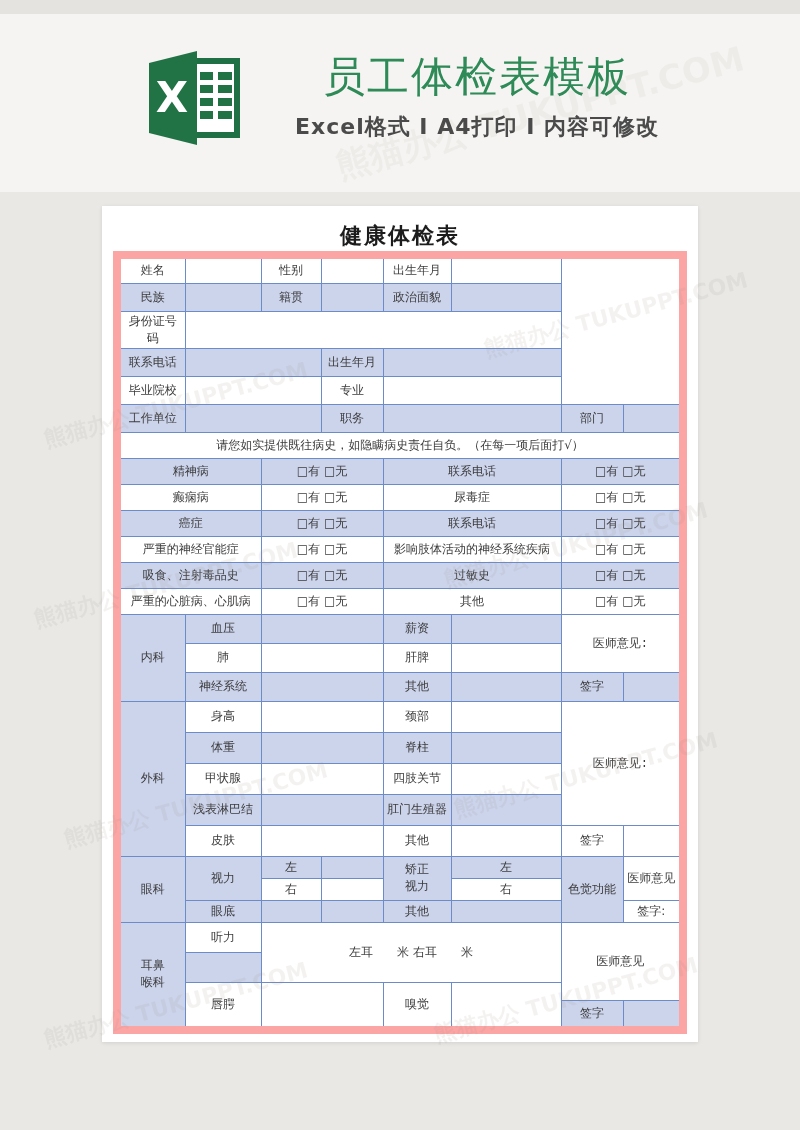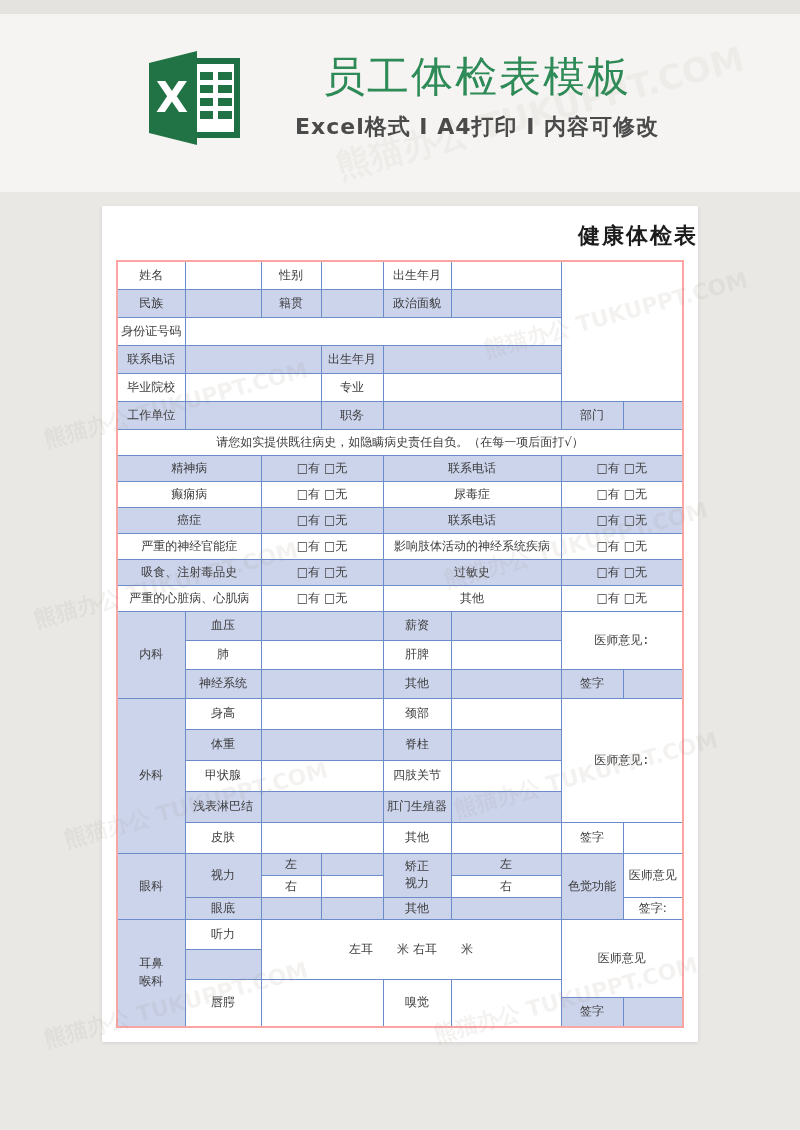--- a/index.html
+++ b/index.html
@@ -7,24 +7,24 @@
   .page { position:relative; width:800px; height:1130px; background:#e9e8e5; overflow:hidden; margin:0 auto; }
   .topstrip { height:14px; background:#e4e3e0; }
   .hdr { height:178px; background:#f5f4f2; display:flex; align-items:center; justify-content:center; gap:52px; padding-bottom:10px; }
   .hdr-text { text-align:center; }
   .hdr-title { font-size:42px; font-weight:normal; color:#2e8b57; letter-spacing:2px; line-height:1.1; }
   .hdr-sub { font-size:22px; font-weight:bold; color:#4a4a4a; margin-top:12px; letter-spacing:1px; }
   .logo { width:102px; height:100px; position:relative; flex:0 0 auto; }
 
   .card { width:596px; margin:14px auto 0; background:#ffffff; height:836px;
           box-shadow:0 1px 4px rgba(0,0,0,0.10); padding-top:15px; position:relative; }
-  .form-title { text-align:right; font-size:22px; font-weight:bold; color:#1c1c1c; letter-spacing:2px; }
-
-  table.form { border-collapse:collapse; table-layout:fixed; width:566px; margin:9px auto;
-               border:2px solid #fca5a5; }
+  .form-title { text-align:center; font-size:22px; font-weight:bold; color:#1c1c1c; letter-spacing:2px; }
+
+  table.form { border-collapse:collapse; table-layout:fixed; width:566px; margin:0 auto;
+               border:8px solid #fca5a5; }
   table.form td { border:1px solid #6c8bc9; font-size:12px; text-align:center; vertical-align:middle;
                   color:#3c3c3c; padding:1px 2px; overflow:hidden; background:#ffffff; }
   td.f { background:#ccd4ec !important; }
   td.doc { text-align:left; vertical-align:top; padding:5px 7px;font-family:Liberation Mono, monospace; }
   .wrap2 { display:inline-block; width:2.2em; word-break:break-all; line-height:1.45; }
   tr.r28{height:28px} tr.r26{height:26px} tr.r29{height:29px} tr.r31{height:31px}
   tr.r22{height:22px} tr.r30{height:30px} tr.r18{height:18px}
 
   .wm { position:absolute; color:#9a8d7e; opacity:0.10; font-size:22px; font-weight:bold;
         transform:rotate(-15deg); white-space:nowrap; pointer-events:none; }

